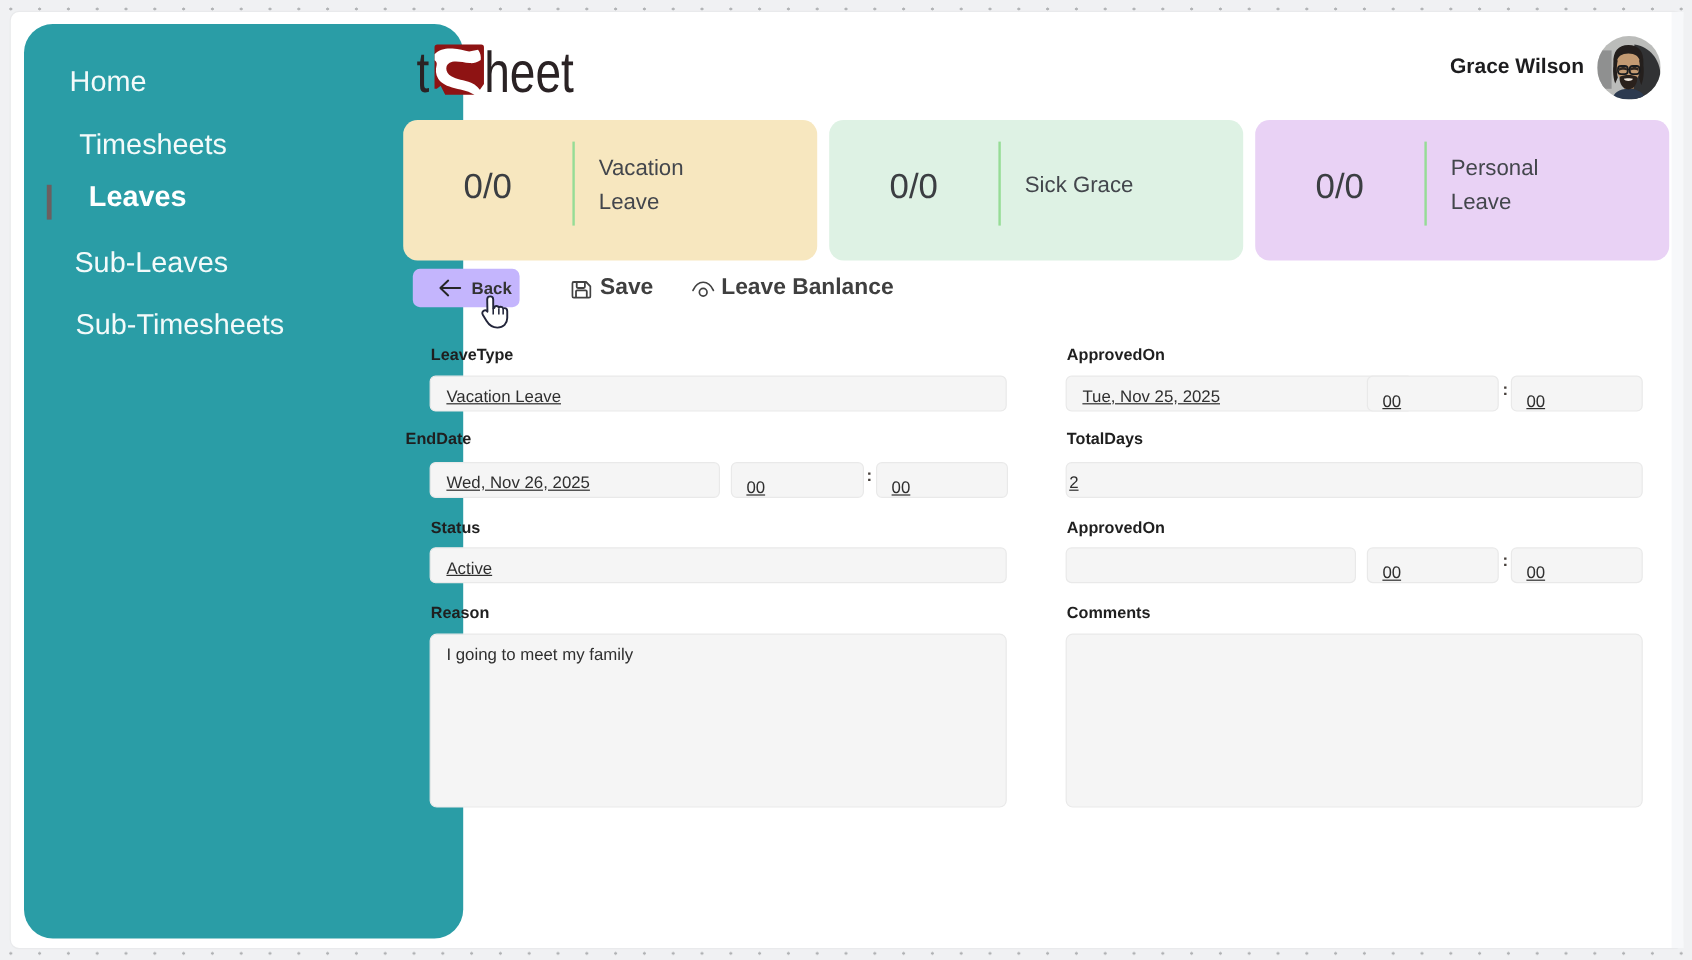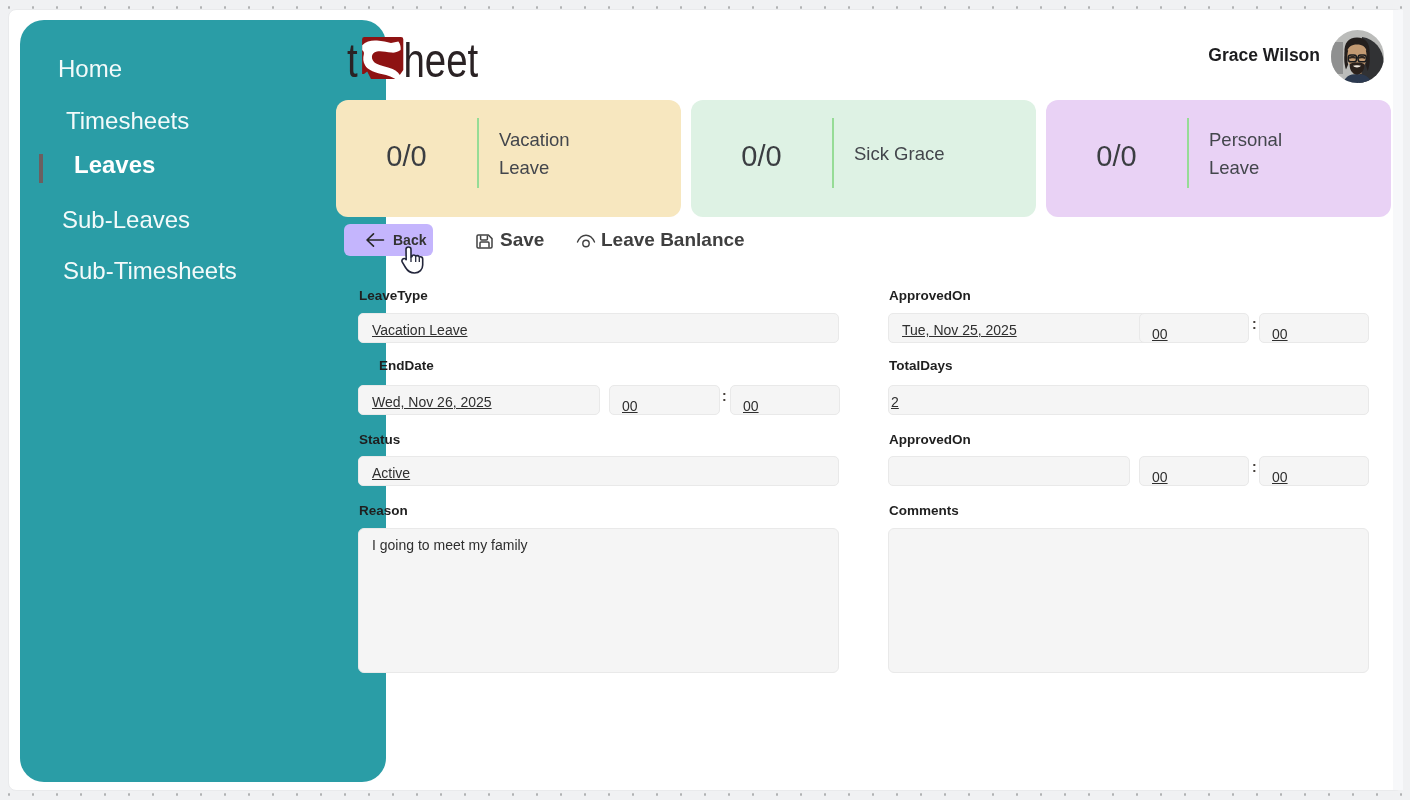--- a/index.html
+++ b/index.html
@@ -128,21 +128,21 @@
 
   <svg width="20" height="16" viewBox="0 0 20 16" style="position:absolute; left:576px; top:233px;">
     <path d="M1.5 9 C3.5 4.5 6.5 2.2 10 2.2 C13.5 2.2 16.5 4.5 18.5 9" fill="none" stroke="#424242" stroke-width="1.4" stroke-linecap="round"></path>
     <circle cx="10" cy="10.5" r="3.2" fill="none" stroke="#424242" stroke-width="1.4"></circle>
   </svg>
   <div class="tbar" style="left:601px;">Leave Banlance</div>
 
   <div class="flabel" style="left:359px; top:288px;">LeaveType</div>
   <div class="inp" style="left:358px; top:313px; width:481px;">Vacation Leave</div>
 
-  <div class="flabel" style="left:379px; top:358px;">EndDate</div>
+  <div class="flabel" style="left:338px; top:358px;">EndDate</div>
   <div class="inp" style="left:358px; top:385px; width:242px;">Wed, Nov 26, 2025</div>
   <div class="inp num" style="left:609px; top:385px; width:111px;">00</div>
   <div class="colon" style="left:722px; top:389px;">:</div>
   <div class="inp num" style="left:730px; top:385px; width:110px;">00</div>
 
   <div class="flabel" style="left:359px; top:432px;">Status</div>
   <div class="inp" style="left:358px; top:456px; width:481px;">Active</div>
 
   <div class="flabel" style="left:359px; top:503px;">Reason</div>
   <div class="ta" style="left:358px; top:528px;">I going to meet my family</div>

